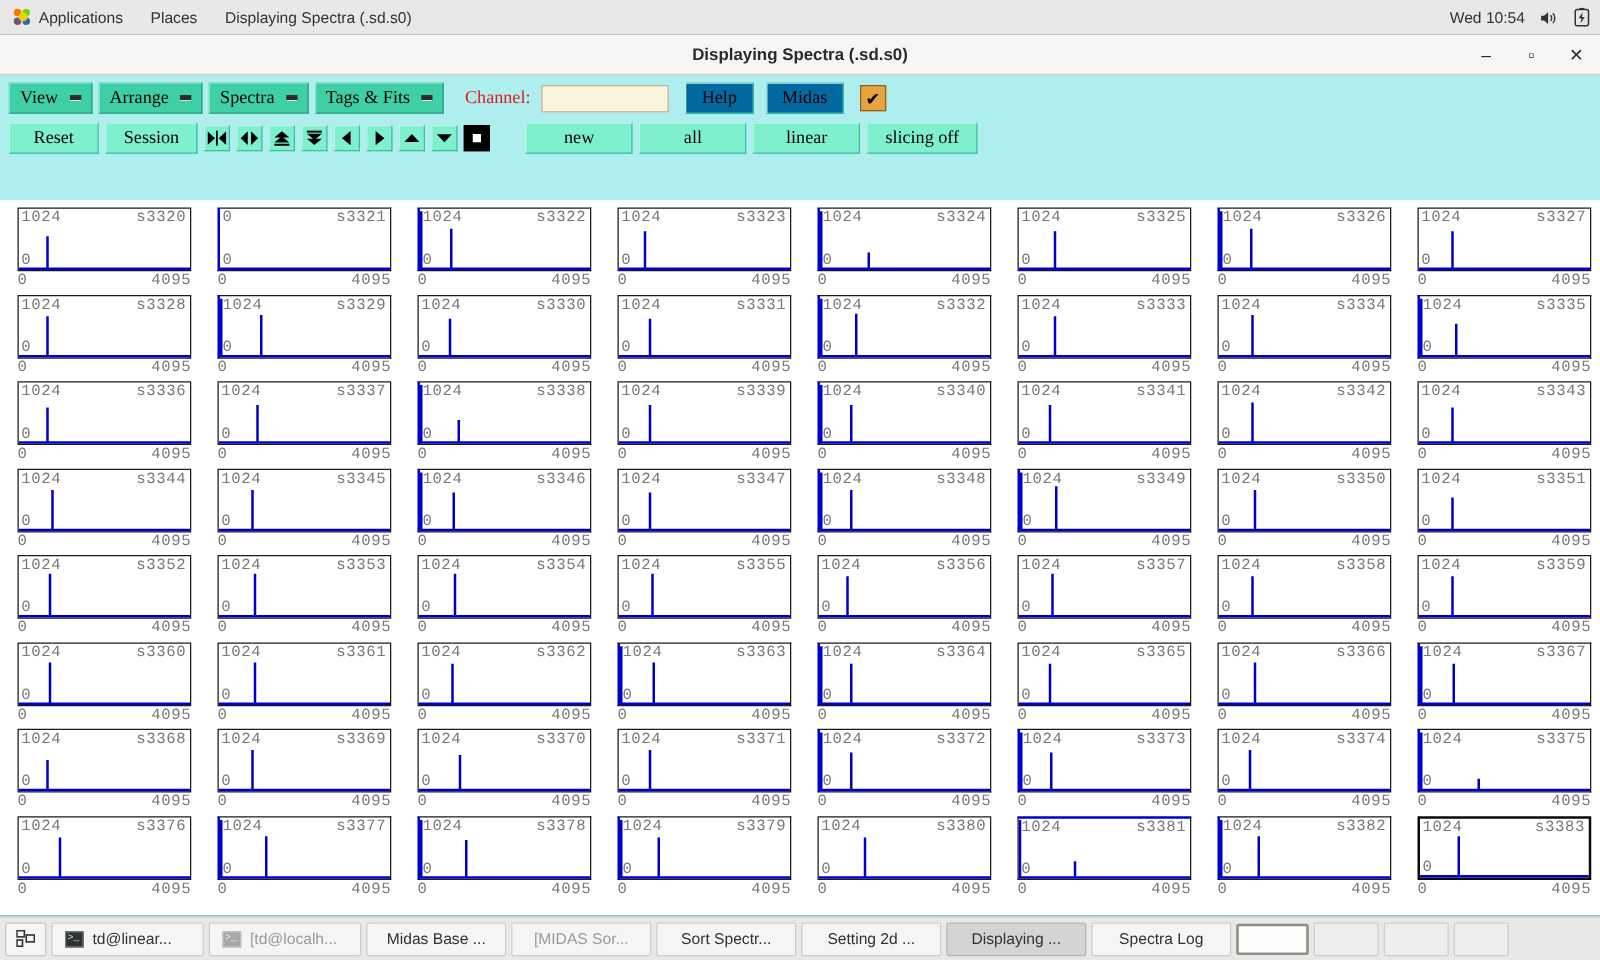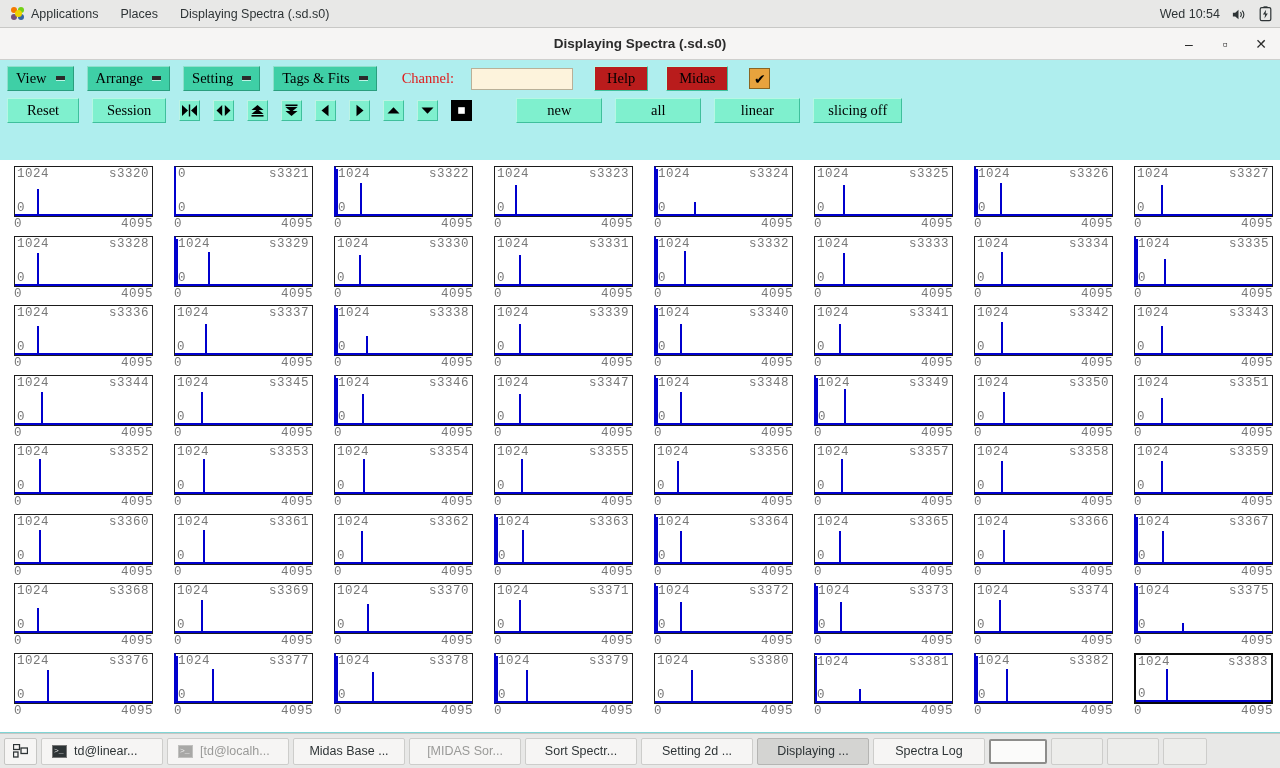--- a/index.html
+++ b/index.html
@@ -36,39 +36,39 @@
     height:32px;background:#f6f5f4;border-bottom:1px solid #cfcfcd;
     display:flex;align-items:center;justify-content:center;position:relative;
     box-sizing:border-box;
   }
   .titlebar .t-title{font-size:13.5px;color:#2b2b2b;font-weight:bold;}
   .tb-btns{position:absolute;right:8px;top:0;height:32px;display:flex;align-items:center;gap:14px;}
   .tb-btn{width:22px;height:22px;display:flex;align-items:center;justify-content:center;color:#2b2b2b;font-size:14px;cursor:pointer;}
 
   
   .toolarea{background:#afeeee;padding:0;}
-  .toolrow{display:flex;align-items:center;height:30px;padding-left:7px;gap:13px;}
+  .toolrow{display:flex;align-items:center;height:30px;padding-left:7px;gap:5px;}
   .toolrow.r1{padding-top:5px;height:27px;}
   .toolrow.r2{padding-top:4px;height:28px;}
   .mbtn{
     background:#3fcfa6;border:1px solid #9fe6d2;
     font-family:"Liberation Serif",serif;font-size:14.5px;color:#000;
     height:25px;display:flex;align-items:center;padding:0 8px;gap:9px;cursor:pointer;
     box-sizing:border-box;
     border-top-color:#8fe0cb;border-left-color:#8fe0cb;
     border-right-color:#2a9e7e;border-bottom-color:#2a9e7e;
   }
   .mbtn .dash{display:inline-block;width:9px;height:4px;background:#2b2b2b;border-bottom:1px solid #bdf3e5;}
   .chan-label{font-family:"Liberation Serif",serif;font-size:14.5px;color:#e01b1b;margin-left:12px;margin-right:4px;}
   .chan-input{
     width:102px;height:22px;background:#fdf3dc;border:1px solid #b9b098;
     box-sizing:border-box;
   }
   .lbtn{
-    background:#b91c1c;border:1px solid #9fe6d2;
+    background:#0369a1;border:1px solid #9fe6d2;
     font-family:"Liberation Serif",serif;font-size:14.5px;color:#000;
     height:25px;display:flex;align-items:center;justify-content:center;padding:0 12px;cursor:pointer;
     box-sizing:border-box;
     border-top-color:#b6f7e4;border-left-color:#b6f7e4;
     border-right-color:#3fbf9c;border-bottom-color:#3fbf9c;
   }
   .chk{
     width:21px;height:21px;background:#e8a33d;border:1px solid #8a6522;
     display:flex;align-items:center;justify-content:center;font-size:14px;color:#000;cursor:pointer;
     box-sizing:border-box;margin-left:8px;
@@ -220,21 +220,21 @@
     <div class="toolrow r1">
       <div class="mbtn">
         <span>View</span>
         <span class="dash"></span>
       </div>
       <div class="mbtn">
         <span>Arrange</span>
         <span class="dash"></span>
       </div>
       <div class="mbtn">
-        <span>Setting</span>
+        <span>Spectra</span>
         <span class="dash"></span>
       </div>
       <div class="mbtn">
         <span>Tags &amp; Fits</span>
         <span class="dash"></span>
       </div>
       <span class="chan-label">Channel:</span>
       <input class="chan-input" value="" style="">
       <div class="lbtn" style="margin-left:8px;">
         <span>Help</span>

